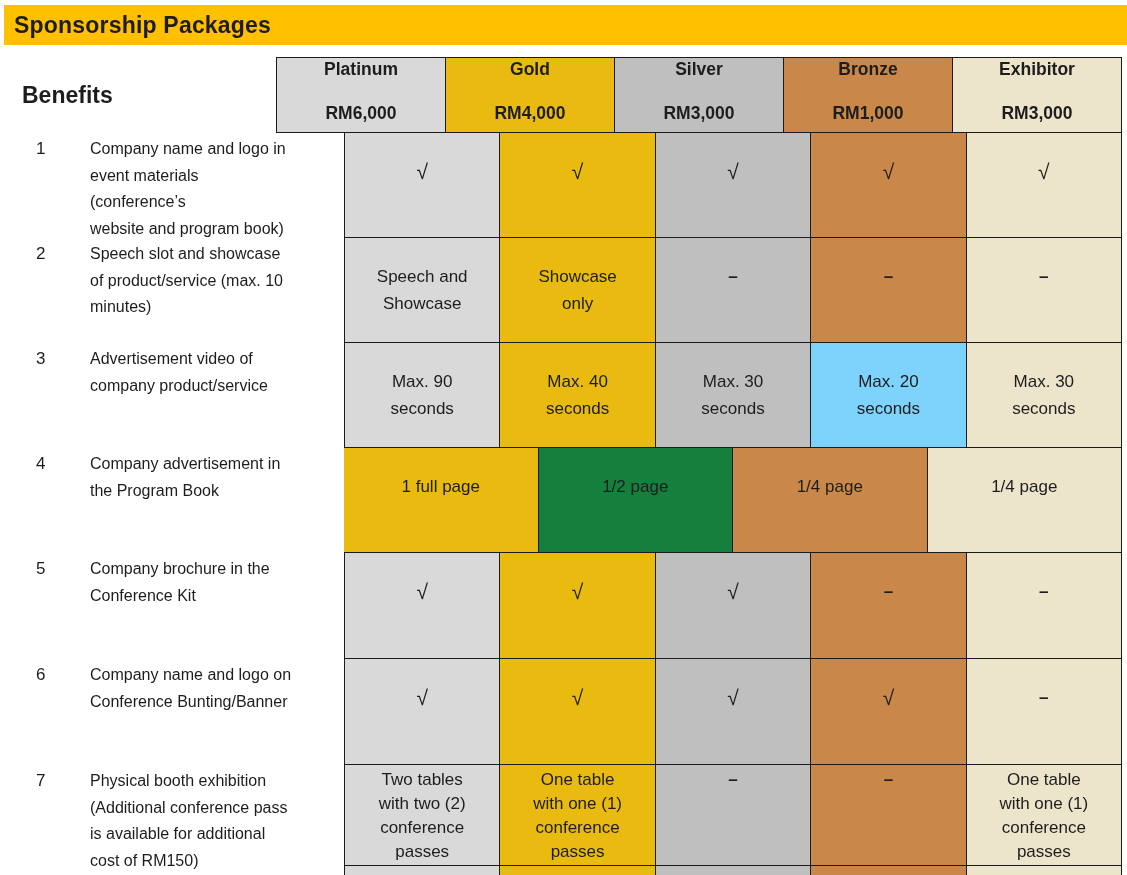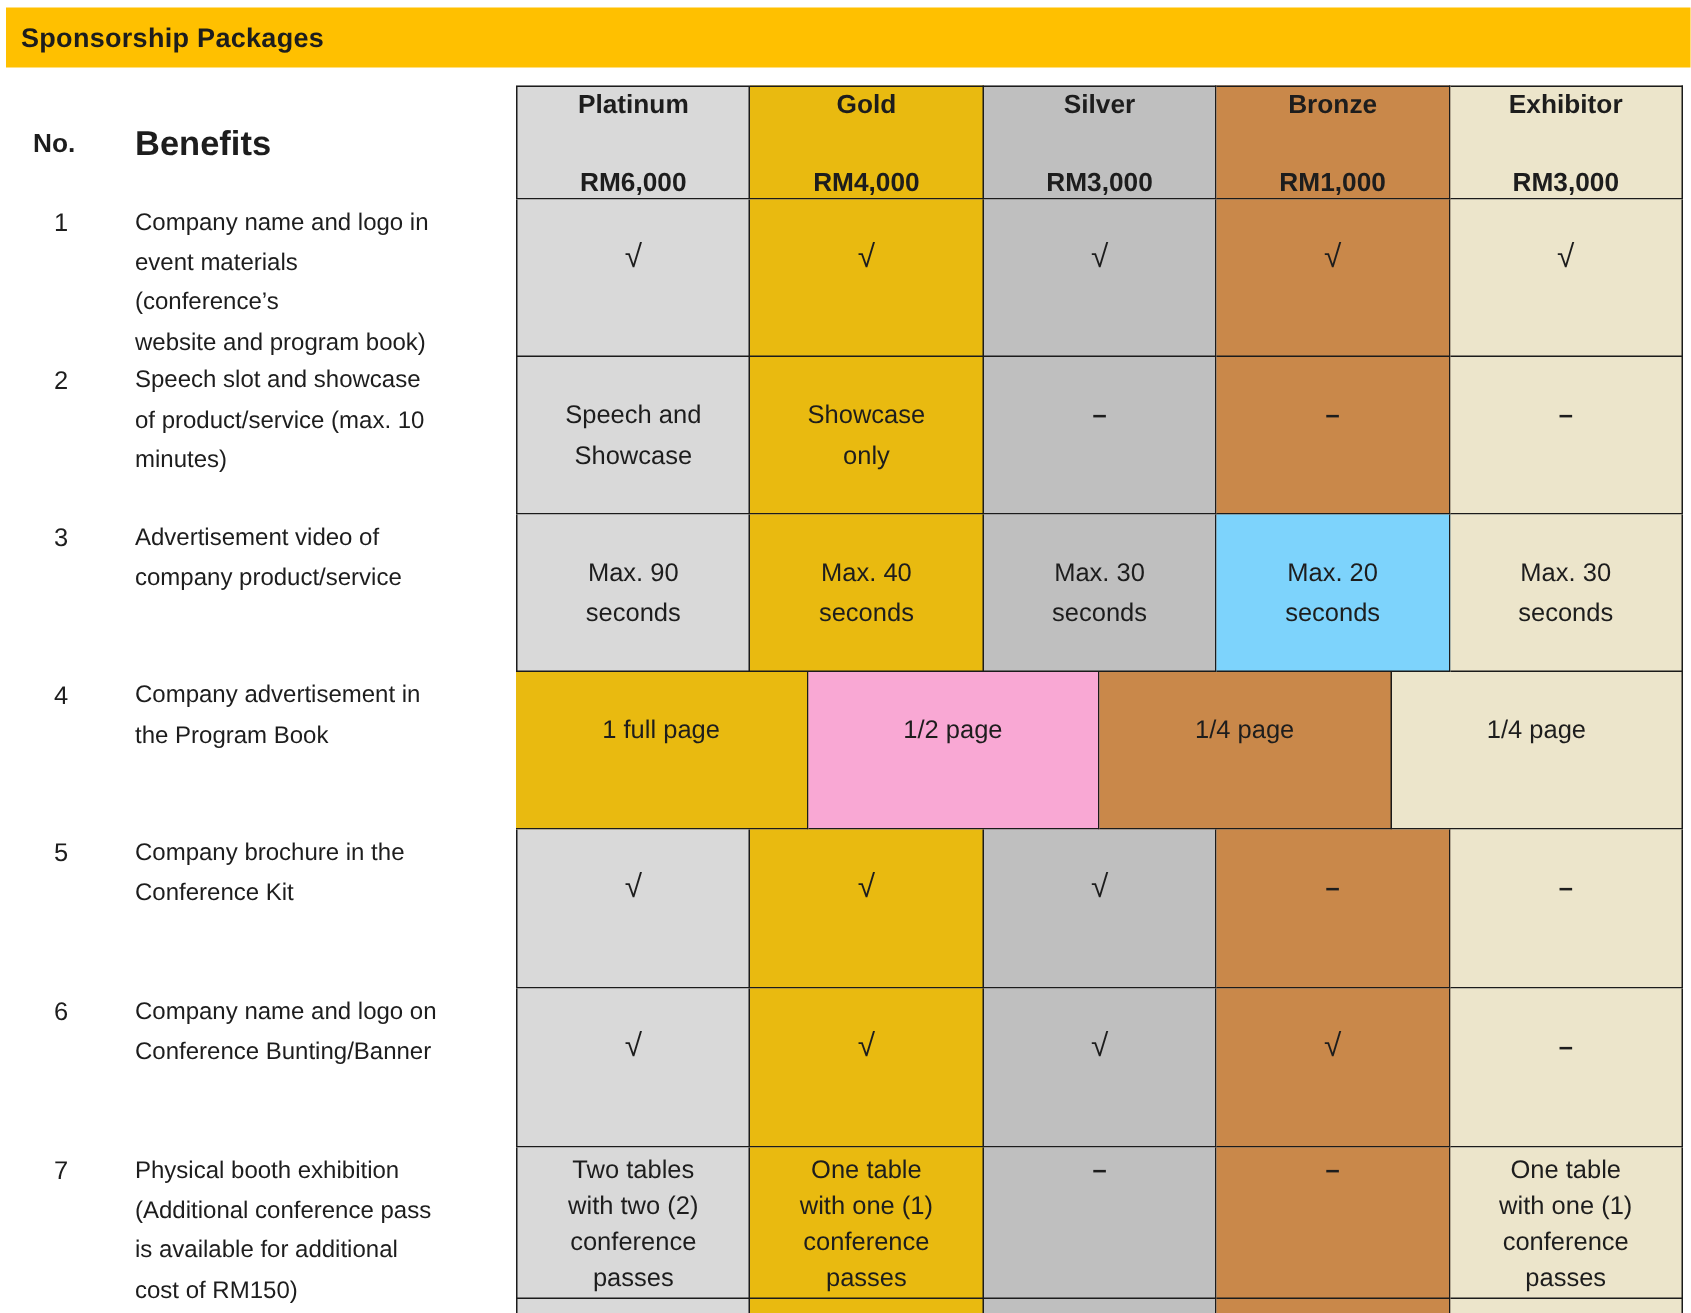--- a/index.html
+++ b/index.html
@@ -2,21 +2,21 @@
 <html><head>
 <meta charset="utf-8">
 <style>
   :root{ --border:#1b1b1b; --text:#1d1d1d; }
   *{ margin:0; padding:0; box-sizing:border-box; }
   html,body{ width:1127px; height:875px; overflow:hidden; background:#ffffff;
     font-family:"Liberation Sans", sans-serif; color:var(--text); }
 
   .banner{ position:absolute; left:4px; top:5px; right:0; height:40px;
     display:flex; align-items:center; padding-left:10px; }
-  .banner h1{ font-size:18px; font-weight:700; letter-spacing:.2px; }
+  .banner h1{ font-size:23px; font-weight:700; letter-spacing:.2px; }
 
   .tbl{ position:absolute; left:22px; top:57px; width:1100px; }
   .row{ display:flex; }
   .row:nth-child(1){ height:76px; }
   .row:nth-child(n+2):nth-child(-n+5){ height:105px; }
   .row:nth-child(6), .row:nth-child(7){ height:106px; }
   .row:nth-child(8){ height:101px; }
   .row:nth-child(9){ height:24px; }
 
   .cell{ box-sizing:border-box; }
@@ -26,37 +26,36 @@
   .head .no{ display:flex; align-items:center; padding:0; font-weight:700;
     font-size:17.5px; }
   .head .benefit{ display:flex; align-items:center; padding-top:0; font-weight:700;
     font-size:23px; }
 
   .pkg{ flex:1; display:flex; flex-direction:column; align-items:center;
     text-align:center; padding-top:25px; font-size:17px; line-height:27px;
     white-space:pre-line;
     border-right:1px solid var(--border); border-bottom:1px solid var(--border); }
   .c0{ border-left:1px solid var(--border); }
-  .head .pkg{ border-top:1px solid var(--border); justify-content:space-between;
-    padding-top:0; gap:12px; font-weight:700; font-size:17.5px; line-height:22px; }
+  .head .pkg{ border-top:1px solid var(--border); justify-content:flex-start;
+    padding-top:0; gap:22px; font-weight:700; font-size:17.5px; line-height:22px; }
   .row:nth-child(8) .pkg{ padding-top:3px; line-height:24px; }
   .check{ font-size:21px; }
   .dash{ font-weight:700; }
 </style>
 </head>
 <body>
 
 <header class="banner" style="background: rgb(255, 192, 0);">
   <h1>Sponsorship Packages</h1>
 </header>
 
 <div class="tbl">
 
   <div class="row head">
-    <div class="cell no">No.</div>
     <div class="cell benefit">Benefits</div>
     <div class="cell pkg c0" style="background: rgb(217, 217, 217);">
       <div>Platinum</div>
       <div>RM6,000</div>
     </div>
     <div class="cell pkg c1" style="background: rgb(233, 186, 16);">
       <div>Gold</div>
       <div>RM4,000</div>
     </div>
     <div class="cell pkg c2" style="background: rgb(191, 191, 191);">
@@ -114,21 +113,21 @@
 seconds</div>
     <div class="cell pkg c4" style="background: rgb(236, 229, 203);">Max. 30
 seconds</div>
   </div>
 
   <div class="row">
     <div class="cell no">4</div>
     <div class="cell benefit">Company advertisement in
 the Program Book</div>
     <div class="cell pkg c1" style="background: rgb(233, 186, 16);">1 full page</div>
-    <div class="cell pkg c2" style="background: #f9a8d4;">1/2 page</div>
+    <div class="cell pkg c2" style="background: #15803d;">1/2 page</div>
     <div class="cell pkg c3" style="background: rgb(201, 136, 74);">1/4 page</div>
     <div class="cell pkg c4" style="background: rgb(236, 229, 203);">1/4 page</div>
   </div>
 
   <div class="row">
     <div class="cell no">5</div>
     <div class="cell benefit">Company brochure in the
 Conference Kit</div>
     <div class="cell pkg c0 check" style="background: rgb(217, 217, 217);">√</div>
     <div class="cell pkg c1 check" style="background: rgb(233, 186, 16);">√</div>

